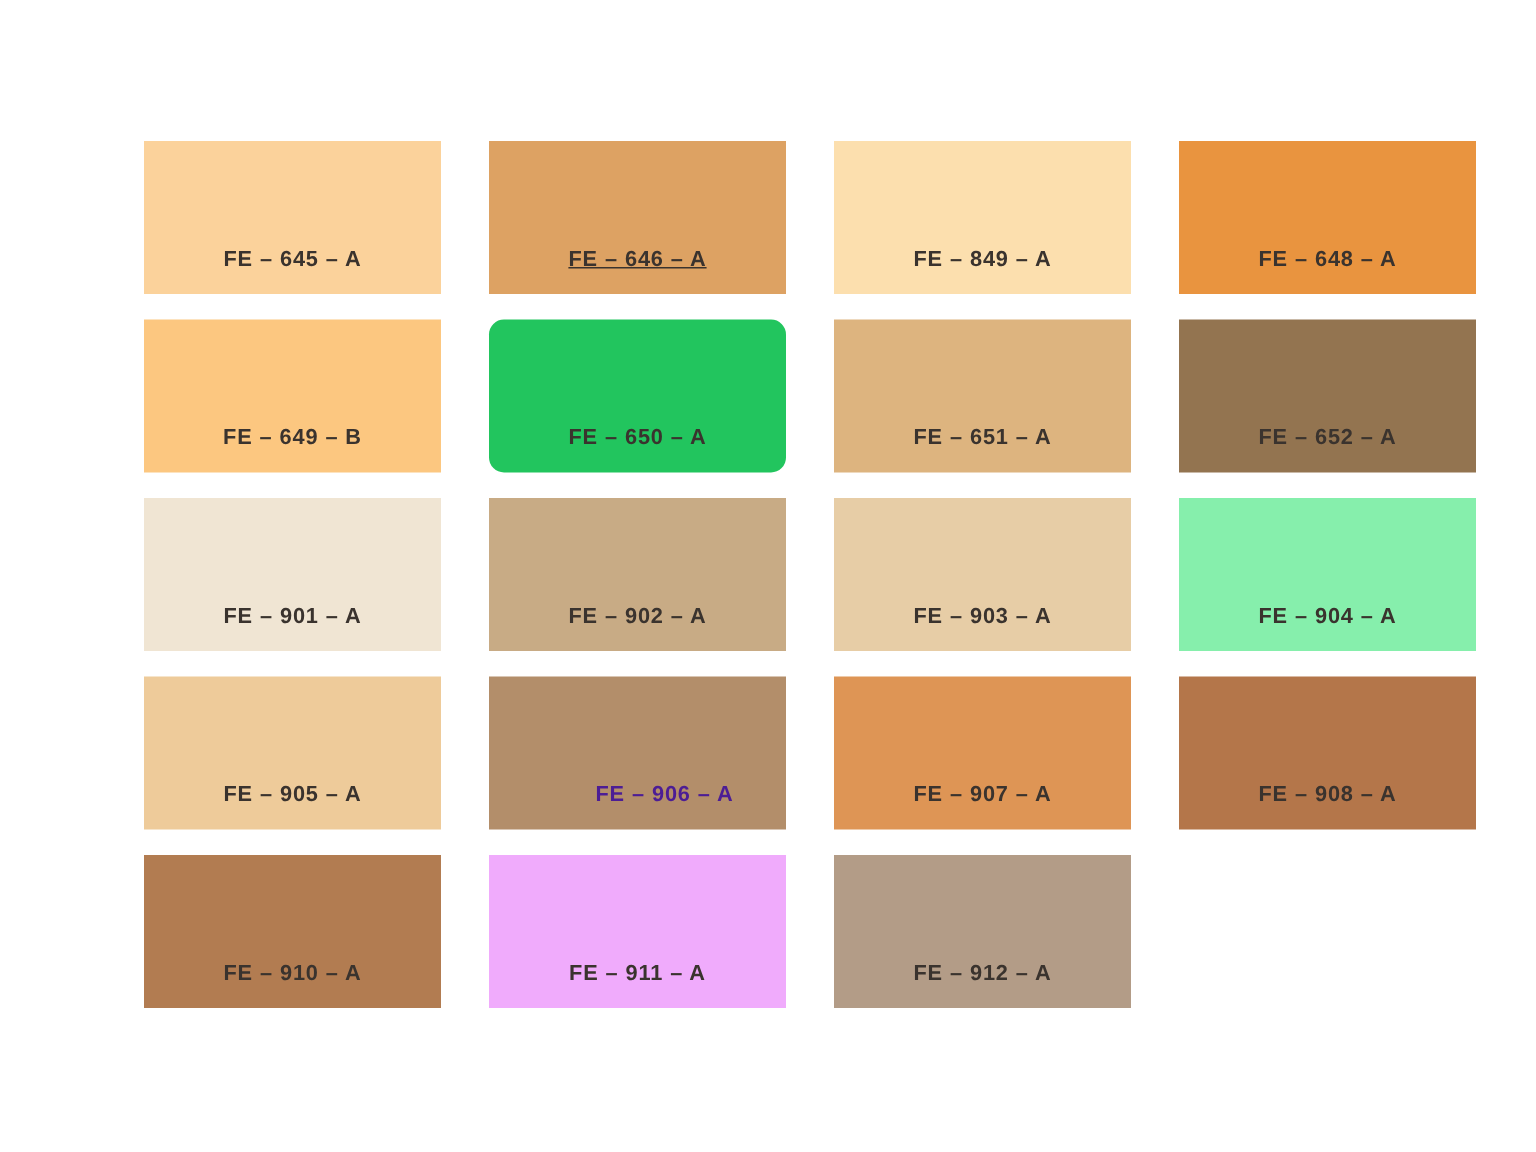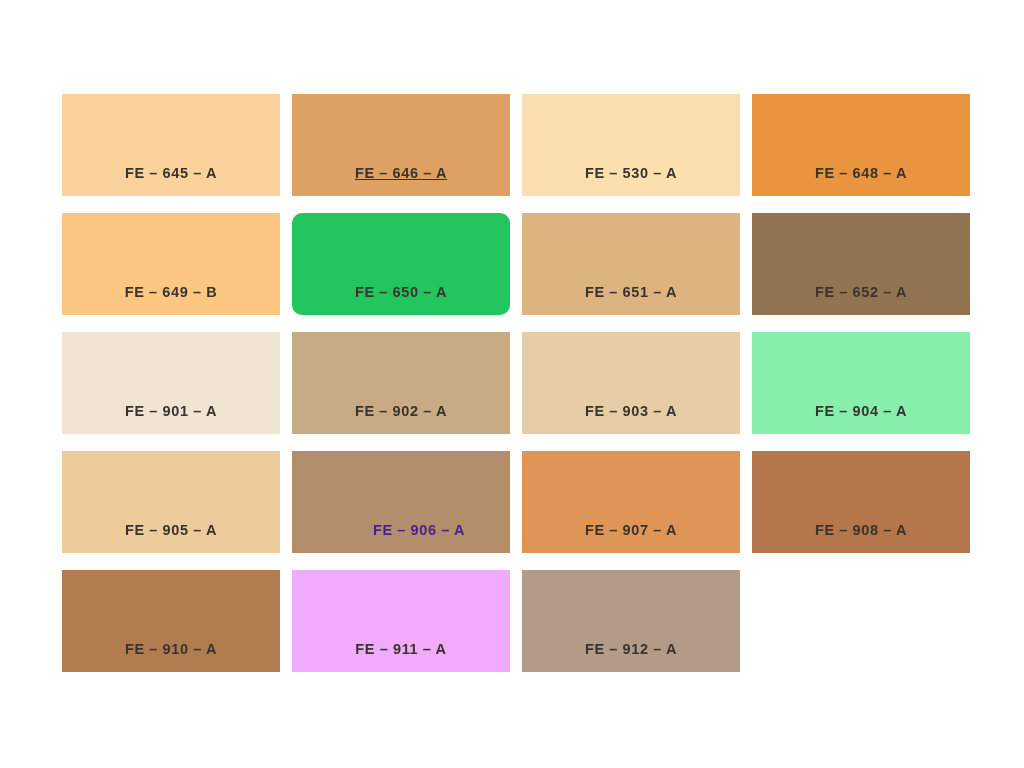--- a/index.html
+++ b/index.html
@@ -31,24 +31,25 @@
     height: 580px;
     display: grid;
     grid-template-columns: repeat(4, 210px);
     grid-template-rows: repeat(5, 102px);
     column-gap: 20px;
     row-gap: 17px;
   }
 
   .swatch {
     position: relative;
-    width: 218px;
+    width: 198px;
     height: 102px;
     box-sizing: border-box;
     overflow: hidden;
+    margin-left: 34px;
   }
 
   .swatch-label {
     position: absolute;
     left: 0;
     right: 0;
     bottom: 16px;
     text-align: center;
     font-family: "Liberation Sans", sans-serif;
     font-size: 14.5px;
@@ -64,21 +65,21 @@
 
 <div id="swatch-chart">
   <div class="swatch-grid">
       <div class="swatch" style="background-color: rgb(251, 210, 155);">
         <div class="swatch-label" style="color: rgb(58, 51, 46);">FE – 645 – A</div>
       </div>
       <div class="swatch" style="background-color: rgb(221, 162, 99);">
         <div class="swatch-label" style="color: rgb(58, 51, 46); text-decoration: underline;">FE – 646 – A</div>
       </div>
       <div class="swatch" style="background-color: rgb(252, 223, 174);">
-        <div class="swatch-label" style="color: rgb(58, 51, 46);">FE – 530 – A</div>
+        <div class="swatch-label" style="color: rgb(58, 51, 46);">FE – 849 – A</div>
       </div>
       <div class="swatch" style="background-color: rgb(233, 148, 63);">
         <div class="swatch-label" style="color: rgb(58, 51, 46);">FE – 648 – A</div>
       </div>
       <div class="swatch" style="background-color: rgb(252, 199, 128);">
         <div class="swatch-label" style="color: rgb(58, 51, 46);">FE – 649 – B</div>
       </div>
       <div class="swatch" style="background-color: #22c55e; border-radius: 10px;">
         <div class="swatch-label" style="color: rgb(58, 51, 46);">FE – 650 – A</div>
       </div>

